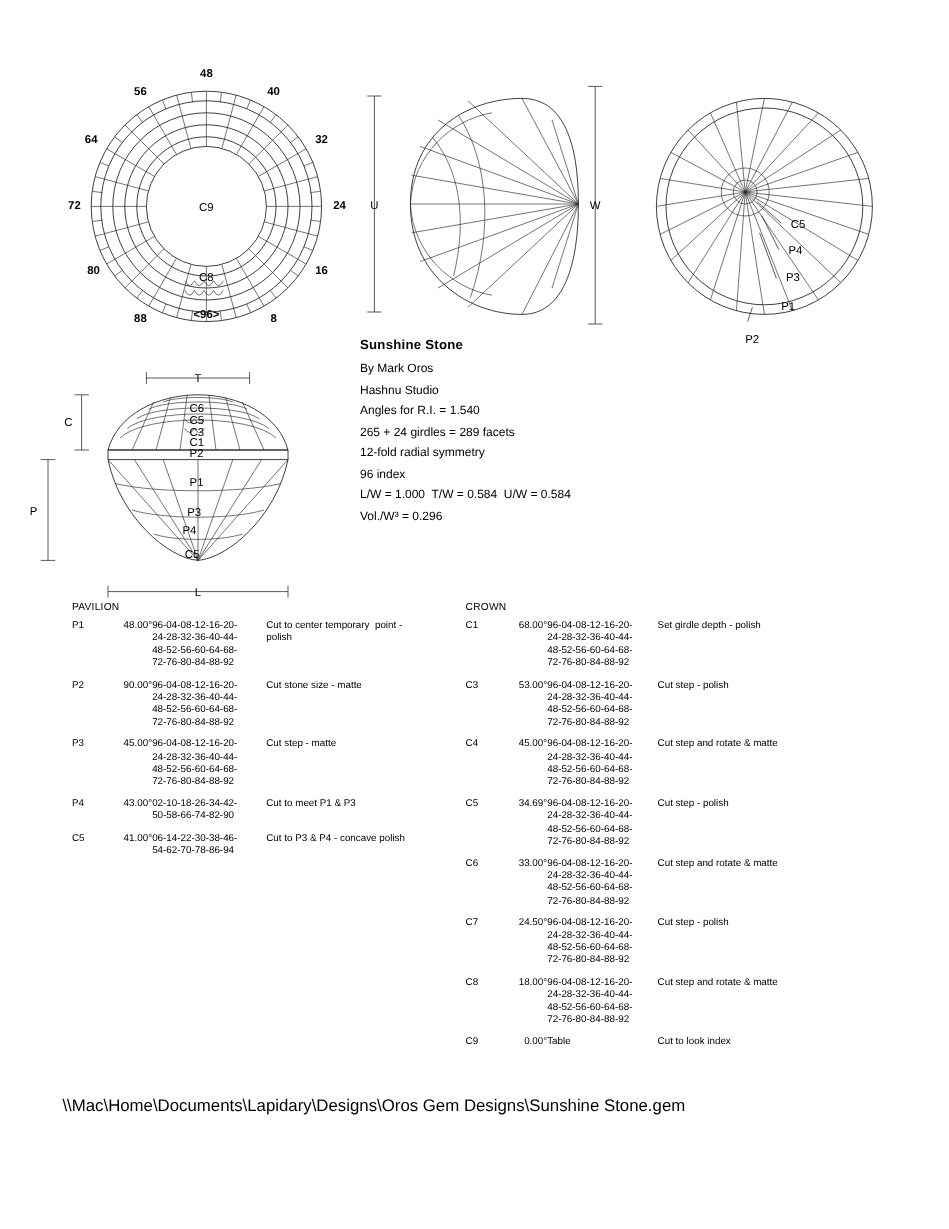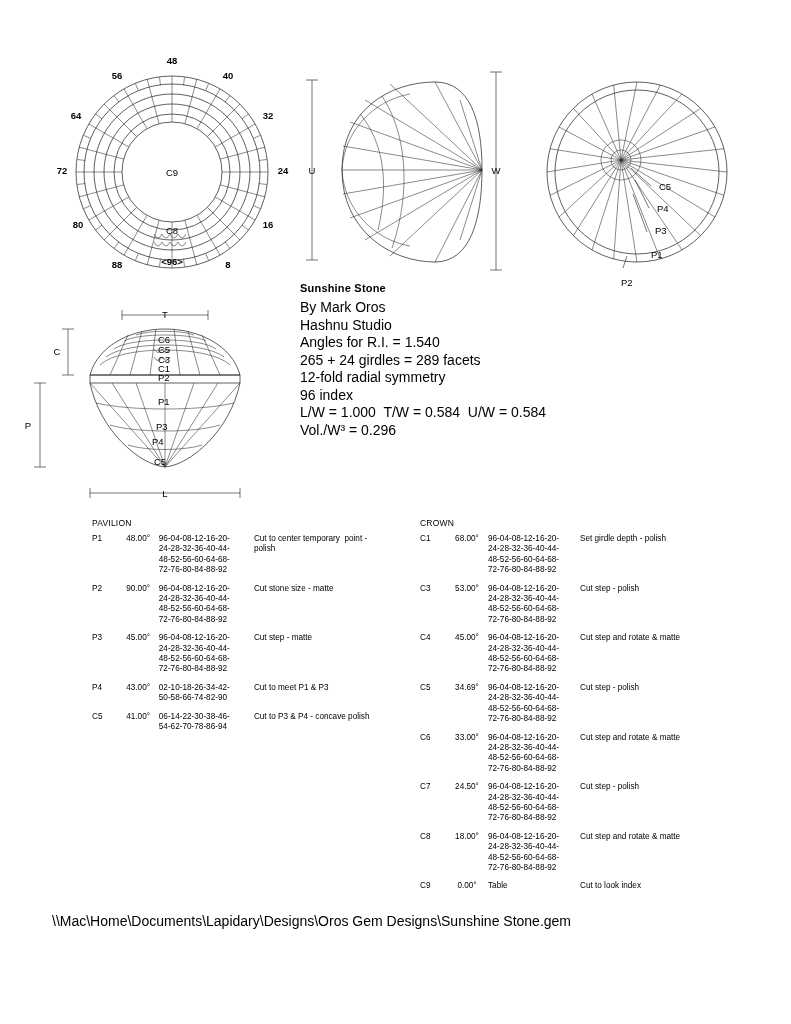--- a/index.html
+++ b/index.html
@@ -49,58 +49,57 @@
     top: 282px;
     width: 330px;
   }
   .title-main {
     font-size: 11px;
     font-weight: bold;
     margin: 0 0 5px 0;
     letter-spacing: 0.2px;
   }
   .title-line {
-    font-size: 14px;
+    font-size: 10px;
     line-height: 17.5px;
     margin: 0;
     white-space: pre;
   }
   
   .tables {
     position: absolute;
     left: 0;
     top: 500px;
     width: 791px;
     height: 430px;
   }
   .col {
     position: absolute;
-    top: 18px;
-    margin-left: 32px;
+    top: 0;
   }
   .col-pav { left: 60px; width: 330px; }
   .col-crown { left: 388px; width: 340px; }
   .sec-head {
     font-size: 8.5px;
     font-weight: normal;
     margin: 0 0 6px 0;
     letter-spacing: 0.2px;
   }
   table.facets {
     border-collapse: collapse;
     font-size: 8.2px;
     line-height: 10.4px;
   }
   table.facets td {
     vertical-align: top;
     padding: 0 0 8px 0;
     white-space: pre;
   }
   td.c-name { width: 26px; padding-right: 2px; }
-  td.c-ang  { width: 42px; padding-right: 4px; text-align: center; }
+  td.c-ang  { width: 42px; padding-right: 4px; text-align: right; }
   td.c-idx  { width: 96px; padding-right: 4px; }
   td.c-note { width: 170px; }
   .crown table.facets td.c-idx { width: 92px; }
   .crown table.facets td.c-note { width: 150px; }
   .footer {
     position: absolute;
     left: 52px;
     top: 913px;
     font-size: 14px;
     color: #000;

